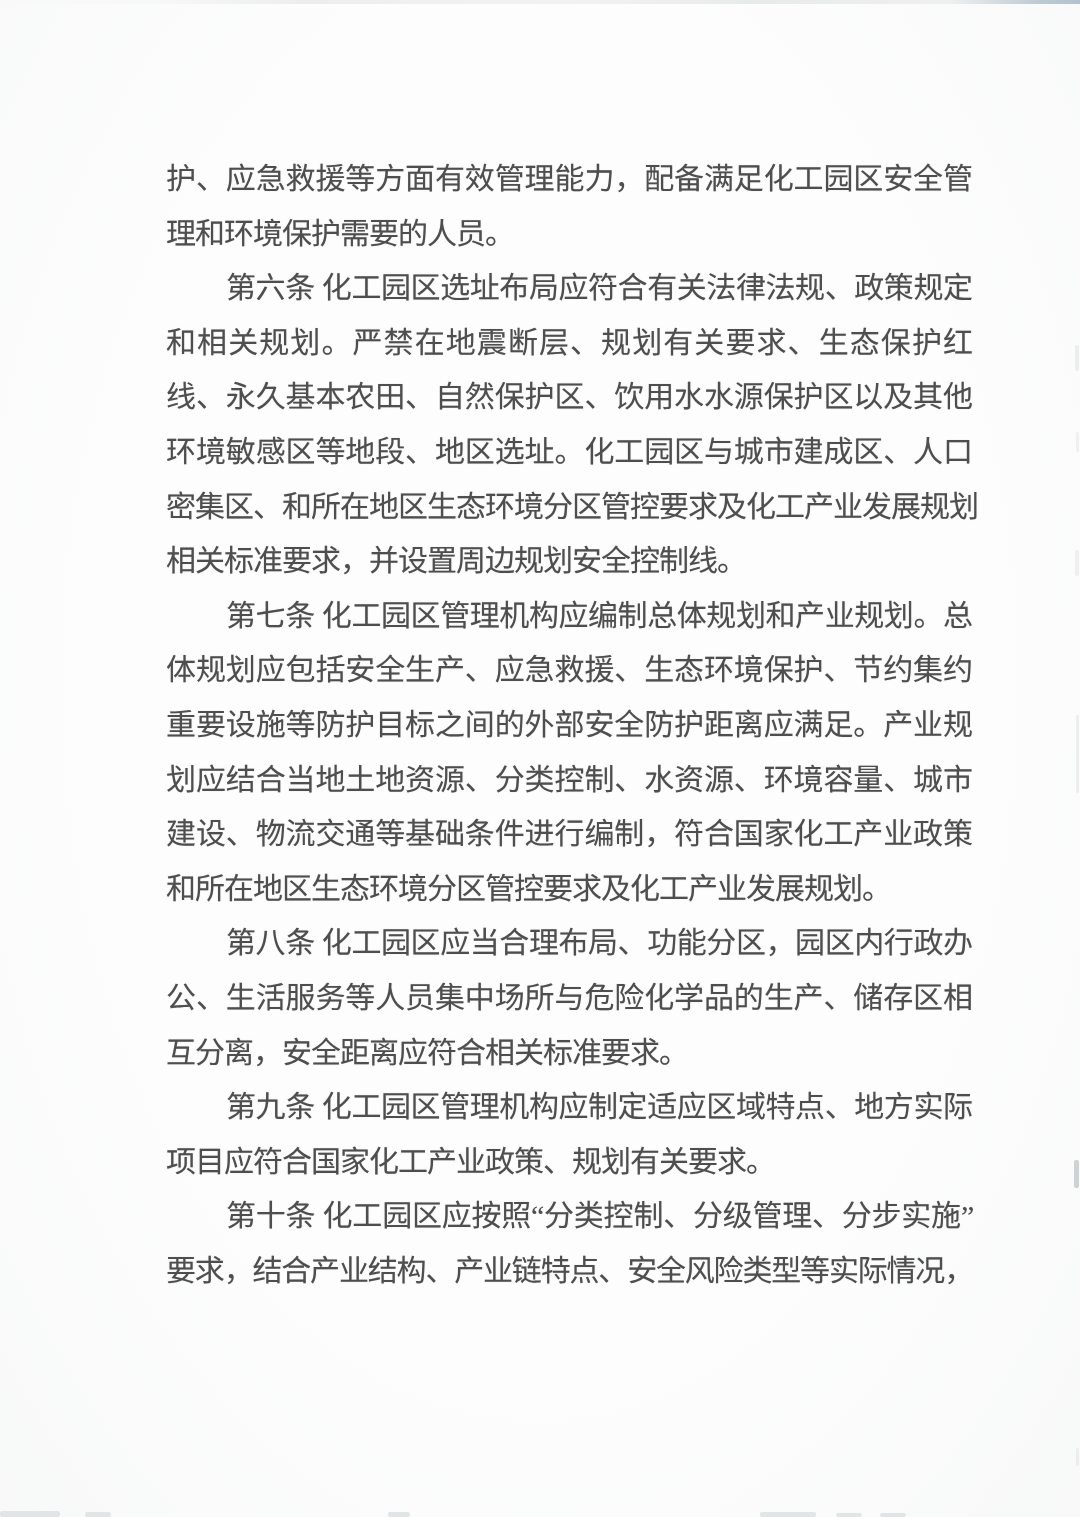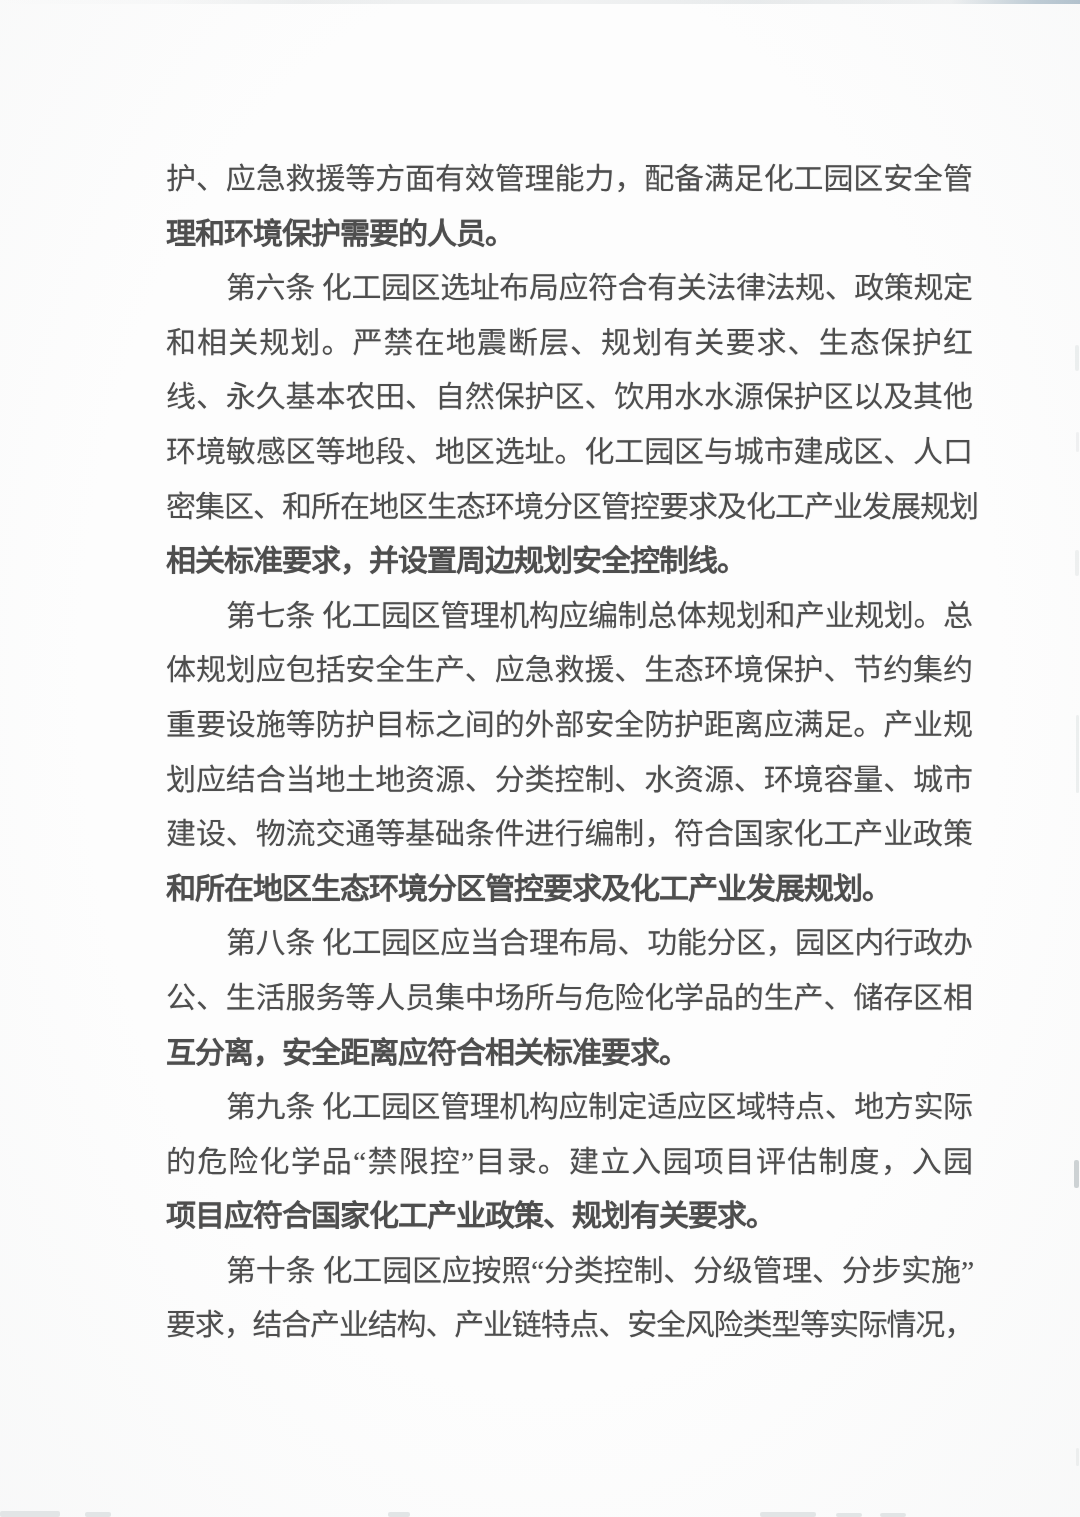--- a/index.html
+++ b/index.html
@@ -32,21 +32,20 @@
     line-height: 54.6px;
     letter-spacing: -1px;
     text-align: justify;
     text-align-last: justify;
     white-space: nowrap;
     overflow: visible;
   }
   .line.end {
     text-align: center;
     text-align-last: left;
-    font-weight: bold;
   }
   .line.indent {
     padding-left: 60px;
   }
   .line.tight {
     letter-spacing: -2.2px;
   }
   
   .artifact {
     position: absolute;
@@ -99,21 +98,20 @@
     <div class="line indent">第七条 化工园区管理机构应编制总体规划和产业规划。总</div>
     <div class="line">体规划应包括安全生产、应急救援、生态环境保护、节约集约</div>
     <div class="line">重要设施等防护目标之间的外部安全防护距离应满足。产业规</div>
     <div class="line">划应结合当地土地资源、分类控制、水资源、环境容量、城市</div>
     <div class="line">建设、物流交通等基础条件进行编制，符合国家化工产业政策</div>
     <div class="line end">和所在地区生态环境分区管控要求及化工产业发展规划。</div>
     <div class="line indent">第八条 化工园区应当合理布局、功能分区，园区内行政办</div>
     <div class="line">公、生活服务等人员集中场所与危险化学品的生产、储存区相</div>
     <div class="line end">互分离，安全距离应符合相关标准要求。</div>
     <div class="line indent">第九条 化工园区管理机构应制定适应区域特点、地方实际</div>
-    <div class="line">的危险化学品“禁限控”目录。建立入园项目评估制度，入园</div>
     <div class="line end">项目应符合国家化工产业政策、规划有关要求。</div>
     <div class="line indent tight">第十条 化工园区应按照“分类控制、分级管理、分步实施”</div>
     <div class="line tight">要求，结合产业结构、产业链特点、安全风险类型等实际情况，</div>
   </div>
 
   <div class="artifact smudge b1"></div>
   <div class="artifact smudge b2"></div>
   <div class="artifact smudge b3"></div>
   <div class="artifact smudge b4"></div>
   <div class="artifact smudge b5"></div>

